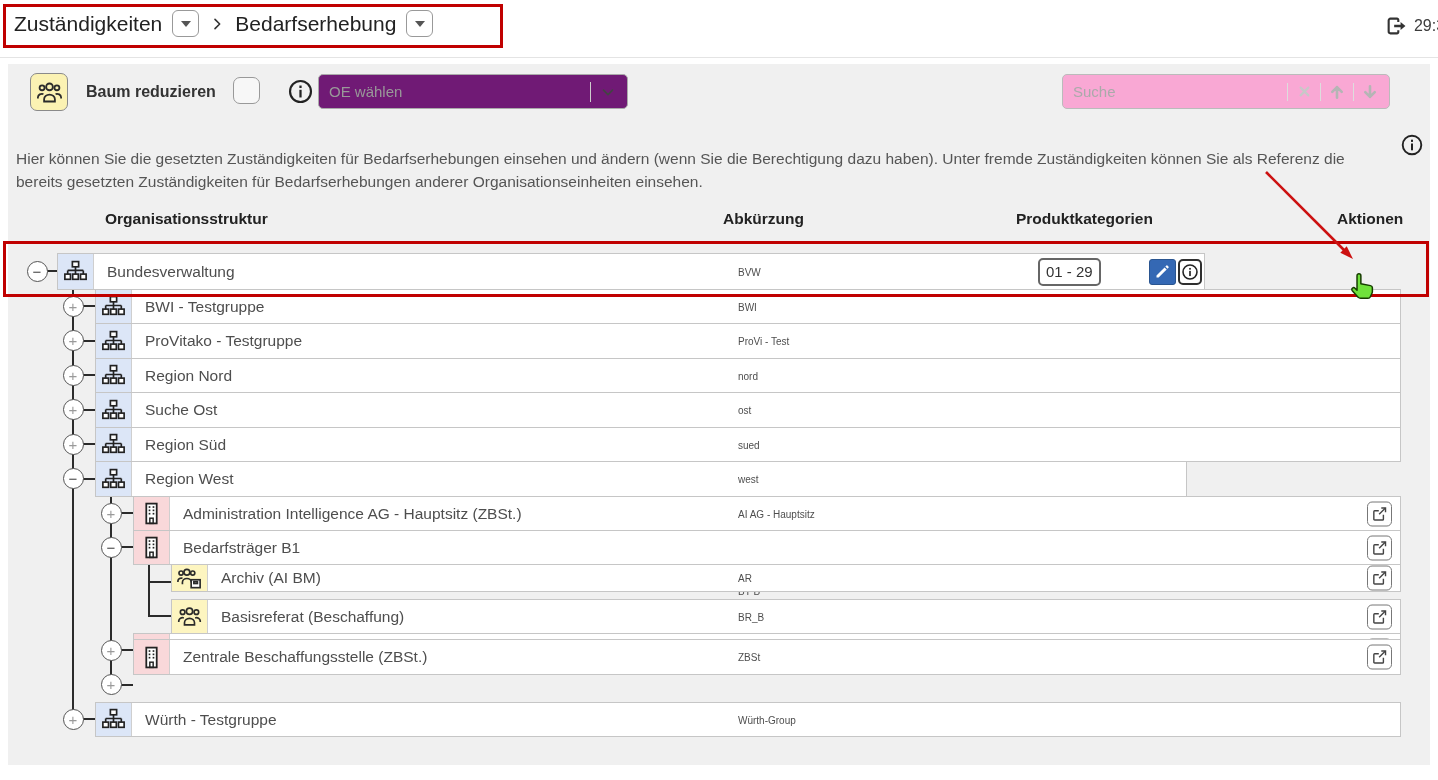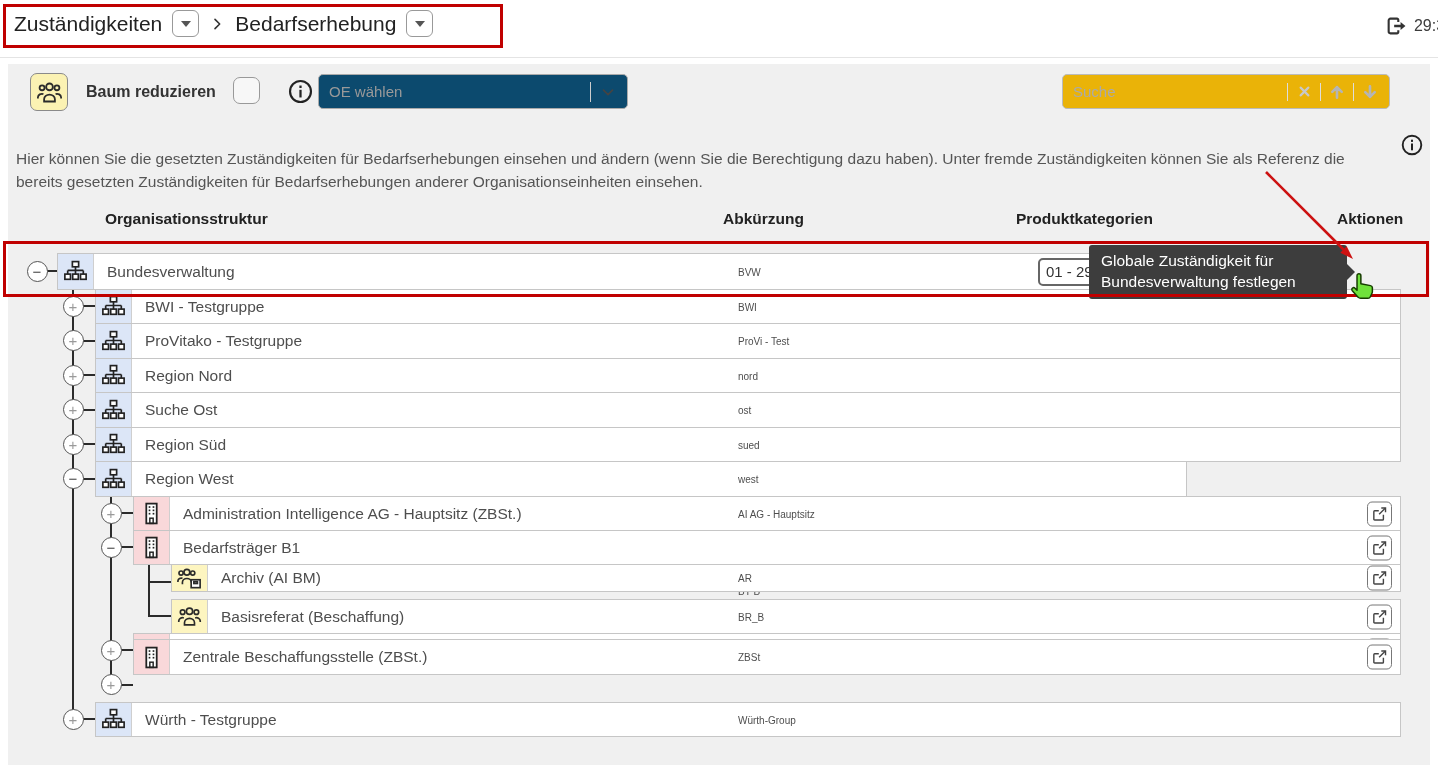--- a/index.html
+++ b/index.html
@@ -13,24 +13,24 @@
   .session{position:absolute;right:18px;top:15px;display:flex;align-items:center;gap:7px;font-size:16px;color:#3c3c3c;}
 
   
   .panel{position:absolute;left:8px;top:64px;width:1422px;height:701px;background:#f0f0f0;}
 
   
   .tool-icon-btn{position:absolute;left:30px;top:73px;width:38px;height:38px;background:#fbf2b3;border:1px solid #8a8a8a;border-radius:7px;display:flex;align-items:center;justify-content:center;padding:0;cursor:pointer;z-index:3;}
   .reduce-label{position:absolute;left:86px;top:83px;font-size:16px;font-weight:bold;color:#333;z-index:3;}
   .checkbox{position:absolute;left:233px;top:77px;width:27px;height:27px;border:1px solid #999;border-radius:7px;background:#f7f7f7;box-sizing:border-box;z-index:3;cursor:pointer;}
   .tb-info{position:absolute;left:287px;top:78px;width:27px;height:27px;z-index:3;cursor:pointer;}
-  .oe-select{position:absolute;left:318px;top:74px;width:310px;height:35px;background:#0c4a6e;border:1px solid #aaa;border-radius:5px;display:flex;align-items:center;box-sizing:border-box;padding:0 10px;z-index:3;cursor:pointer;}
+  .oe-select{position:absolute;left:318px;top:74px;width:310px;height:35px;background:#701a75;border:1px solid #aaa;border-radius:5px;display:flex;align-items:center;box-sizing:border-box;padding:0 10px;z-index:3;cursor:pointer;}
   .oe-select .ph{color:#999;font-size:15px;}
   .vdiv{width:1px;height:20px;background:#ccc;margin-left:auto;}
-  .search-box{position:absolute;left:1062px;top:74px;width:328px;height:35px;background:#eab308;border:1px solid #bbb;border-radius:5px;display:flex;align-items:center;box-sizing:border-box;padding:0 8px;z-index:3;}
+  .search-box{position:absolute;left:1062px;top:74px;width:328px;height:35px;background:#f9a8d4;border:1px solid #bbb;border-radius:5px;display:flex;align-items:center;box-sizing:border-box;padding:0 8px;z-index:3;}
   .search-box input{border:0;outline:0;flex:1;font-size:15px;color:#333;background:transparent;font-family:"Liberation Sans",sans-serif;min-width:0;}
   .search-box input::placeholder{color:#aaa;}
   .sdiv{width:1px;height:18px;background:#ddd;margin:0 5px;}
   .sbtn{background:none;border:0;padding:0;width:22px;height:22px;display:flex;align-items:center;justify-content:center;cursor:pointer;}
 
   
   .desc-text{position:absolute;left:16px;top:131px;width:1372px;font-size:15.5px;color:#555;line-height:23px;z-index:3;}
   .desc-info{position:absolute;left:1400px;top:133px;width:24px;height:24px;z-index:3;cursor:pointer;}
 
   
@@ -468,19 +468,16 @@
         <span class="row-abbr" style="left: 642px;">Würth-Group</span>
       </div>
     </div>
 
   <div class="anno-crumb"></div>
   <div class="anno-row"></div>
   <svg class="red-arrow" width="140" height="130" viewBox="0 0 140 130">
     <line x1="26" y1="14" x2="104" y2="92" stroke="#cc1111" stroke-width="2.6"></line>
     <polygon points="113,101 106.7,88.3 100.3,94.7" fill="#cc1111"></polygon>
   </svg>
-  <div class="tooltip">
-    <span>Globale Zuständigkeit für Bundesverwaltung festlegen</span>
-  </div>
   <svg class="cursor-hand" width="30" height="32" viewBox="0 0 28 30">
     <path d="M10.2 2.6 c1 0 1.8 0.8 1.8 1.8 V12 l9 1.7 c1.1 0.2 1.8 1 1.8 2.1 v3.4 c0 0.6 -0.1 1.1 -0.4 1.7 l-1.5 3.2 c-0.4 0.9 -1.3 1.5 -2.3 1.5 h-6.8 c-0.9 0 -1.8 -0.4 -2.4 -1.1 L4 18.6 c-0.7 -0.8 -0.6 -2 0.2 -2.6 0.7 -0.6 1.7 -0.5 2.3 0.1 l1.9 1.9 V4.4 c0 -1 0.8 -1.8 1.8 -1.8 z" fill="#6fe23b" stroke="#163c00" stroke-width="1.4" stroke-linejoin="round"></path>
   </svg>
 </div>
 
 </body></html>

